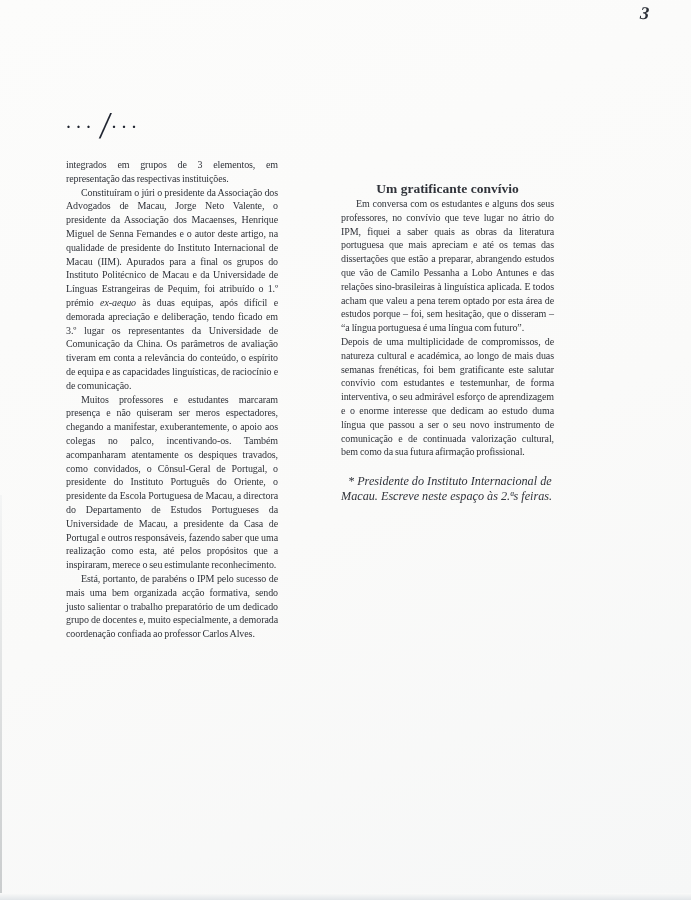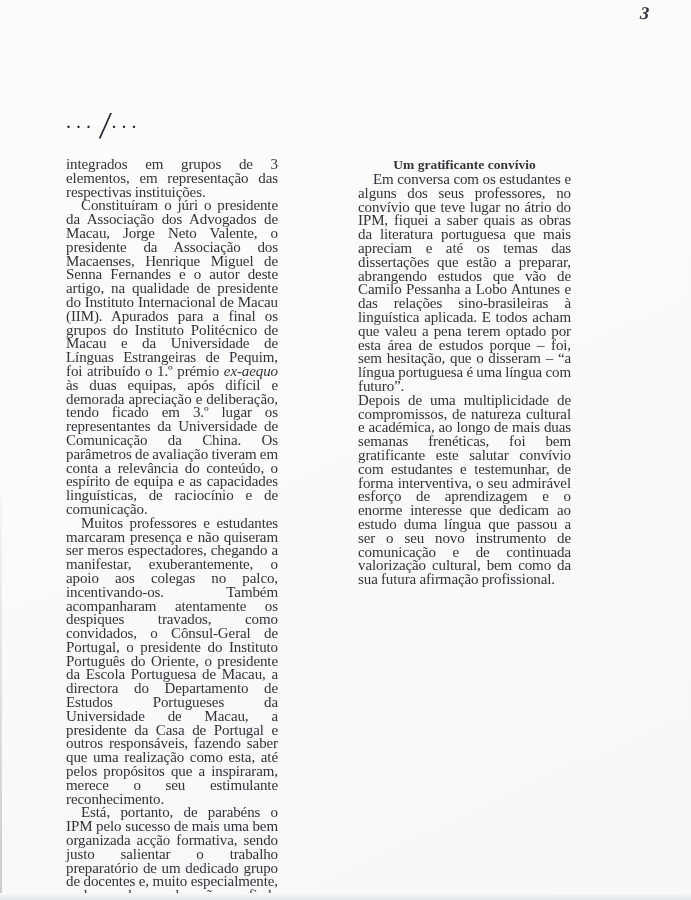--- a/index.html
+++ b/index.html
@@ -60,24 +60,24 @@
     font-weight: 400;
     line-height: 1;
     margin: 0 1px 0 4px;
     transform: skewX(-6deg);
   }
   .column {
     position: absolute;
     top: 158px;
   }
   .col-left  { left: 66px;  width: 212px; }
-  .col-right { left: 358px; width: 213px; }
+  .col-right { left: 341px; width: 213px; margin-top: 24px; }
   .para {
     margin: 0;
-    font-size: 15px;
+    font-size: 10px;
     line-height: 13.8px;
     text-align: justify;
     letter-spacing: -0.1px;
     word-spacing: -0.4px;
     hyphens: auto;
     -webkit-hyphens: auto;
   }
   .para.indent { text-indent: 15px; }
   .col-heading {
     margin: 0 0 1px 0;
@@ -116,18 +116,19 @@
       <p class="para indent"><span>Muitos professores e estudantes marcaram presença e não quiseram ser meros espectadores, chegando a manifestar, exuberantemente, o apoio aos colegas no palco, incentivando-os. Também acompanharam atentamente os despiques travados, como convidados, o Cônsul-Geral de Portugal, o presidente do Instituto Português do Oriente, o presidente da Escola Portuguesa de Macau, a directora do Departamento de Estudos Portugueses da Universidade de Macau, a presidente da Casa de Portugal e outros responsáveis, fazendo saber que uma realização como esta, até pelos propósitos que a inspiraram, merece o seu estimulante reconhecimento.</span></p>
       <p class="para indent"><span>Está, portanto, de parabéns o IPM pelo sucesso de mais uma bem organizada acção formativa, sendo justo salientar o trabalho preparatório de um dedicado grupo de docentes e, muito especialmente, a demorada coordenação confiada ao professor Carlos Alves.</span></p>
     </div>
 
   <div class="column col-right">
     <h3 class="col-heading">Um gratificante convívio</h3>
     <div>
         <p class="para indent"><span>Em conversa com os estudantes e alguns dos seus professores, no convívio que teve lugar no átrio do IPM, fiquei a saber quais as obras da literatura portuguesa que mais apreciam e até os temas das dissertações que estão a preparar, abrangendo estudos que vão de Camilo Pessanha a Lobo Antunes e das relações sino-brasileiras à linguística aplicada. E todos acham que valeu a pena terem optado por esta área de estudos porque – foi, sem hesitação, que o disseram – “a língua portuguesa é uma língua com futuro”.</span></p>
         <p class="para"><span>Depois de uma multiplicidade de compromissos, de natureza cultural e académica, ao longo de mais duas semanas frenéticas, foi bem gratificante este salutar convívio com estudantes e testemunhar, de forma interventiva, o seu admirável esforço de aprendizagem e o enorme interesse que dedicam ao estudo duma língua que passou a ser o seu novo instrumento de comunicação e de continuada valorização cultural, bem como da sua futura afirmação profissional.</span></p>
       </div>
+    <p class="para footnote">* Presidente do Instituto Internacional de Macau. Escreve neste espaço às 2.ªs feiras.</p>
   </div>
 
   <div class="edge-left"></div>
   <div class="edge-bottom"></div>
 
 </div>
 
 </body></html>

